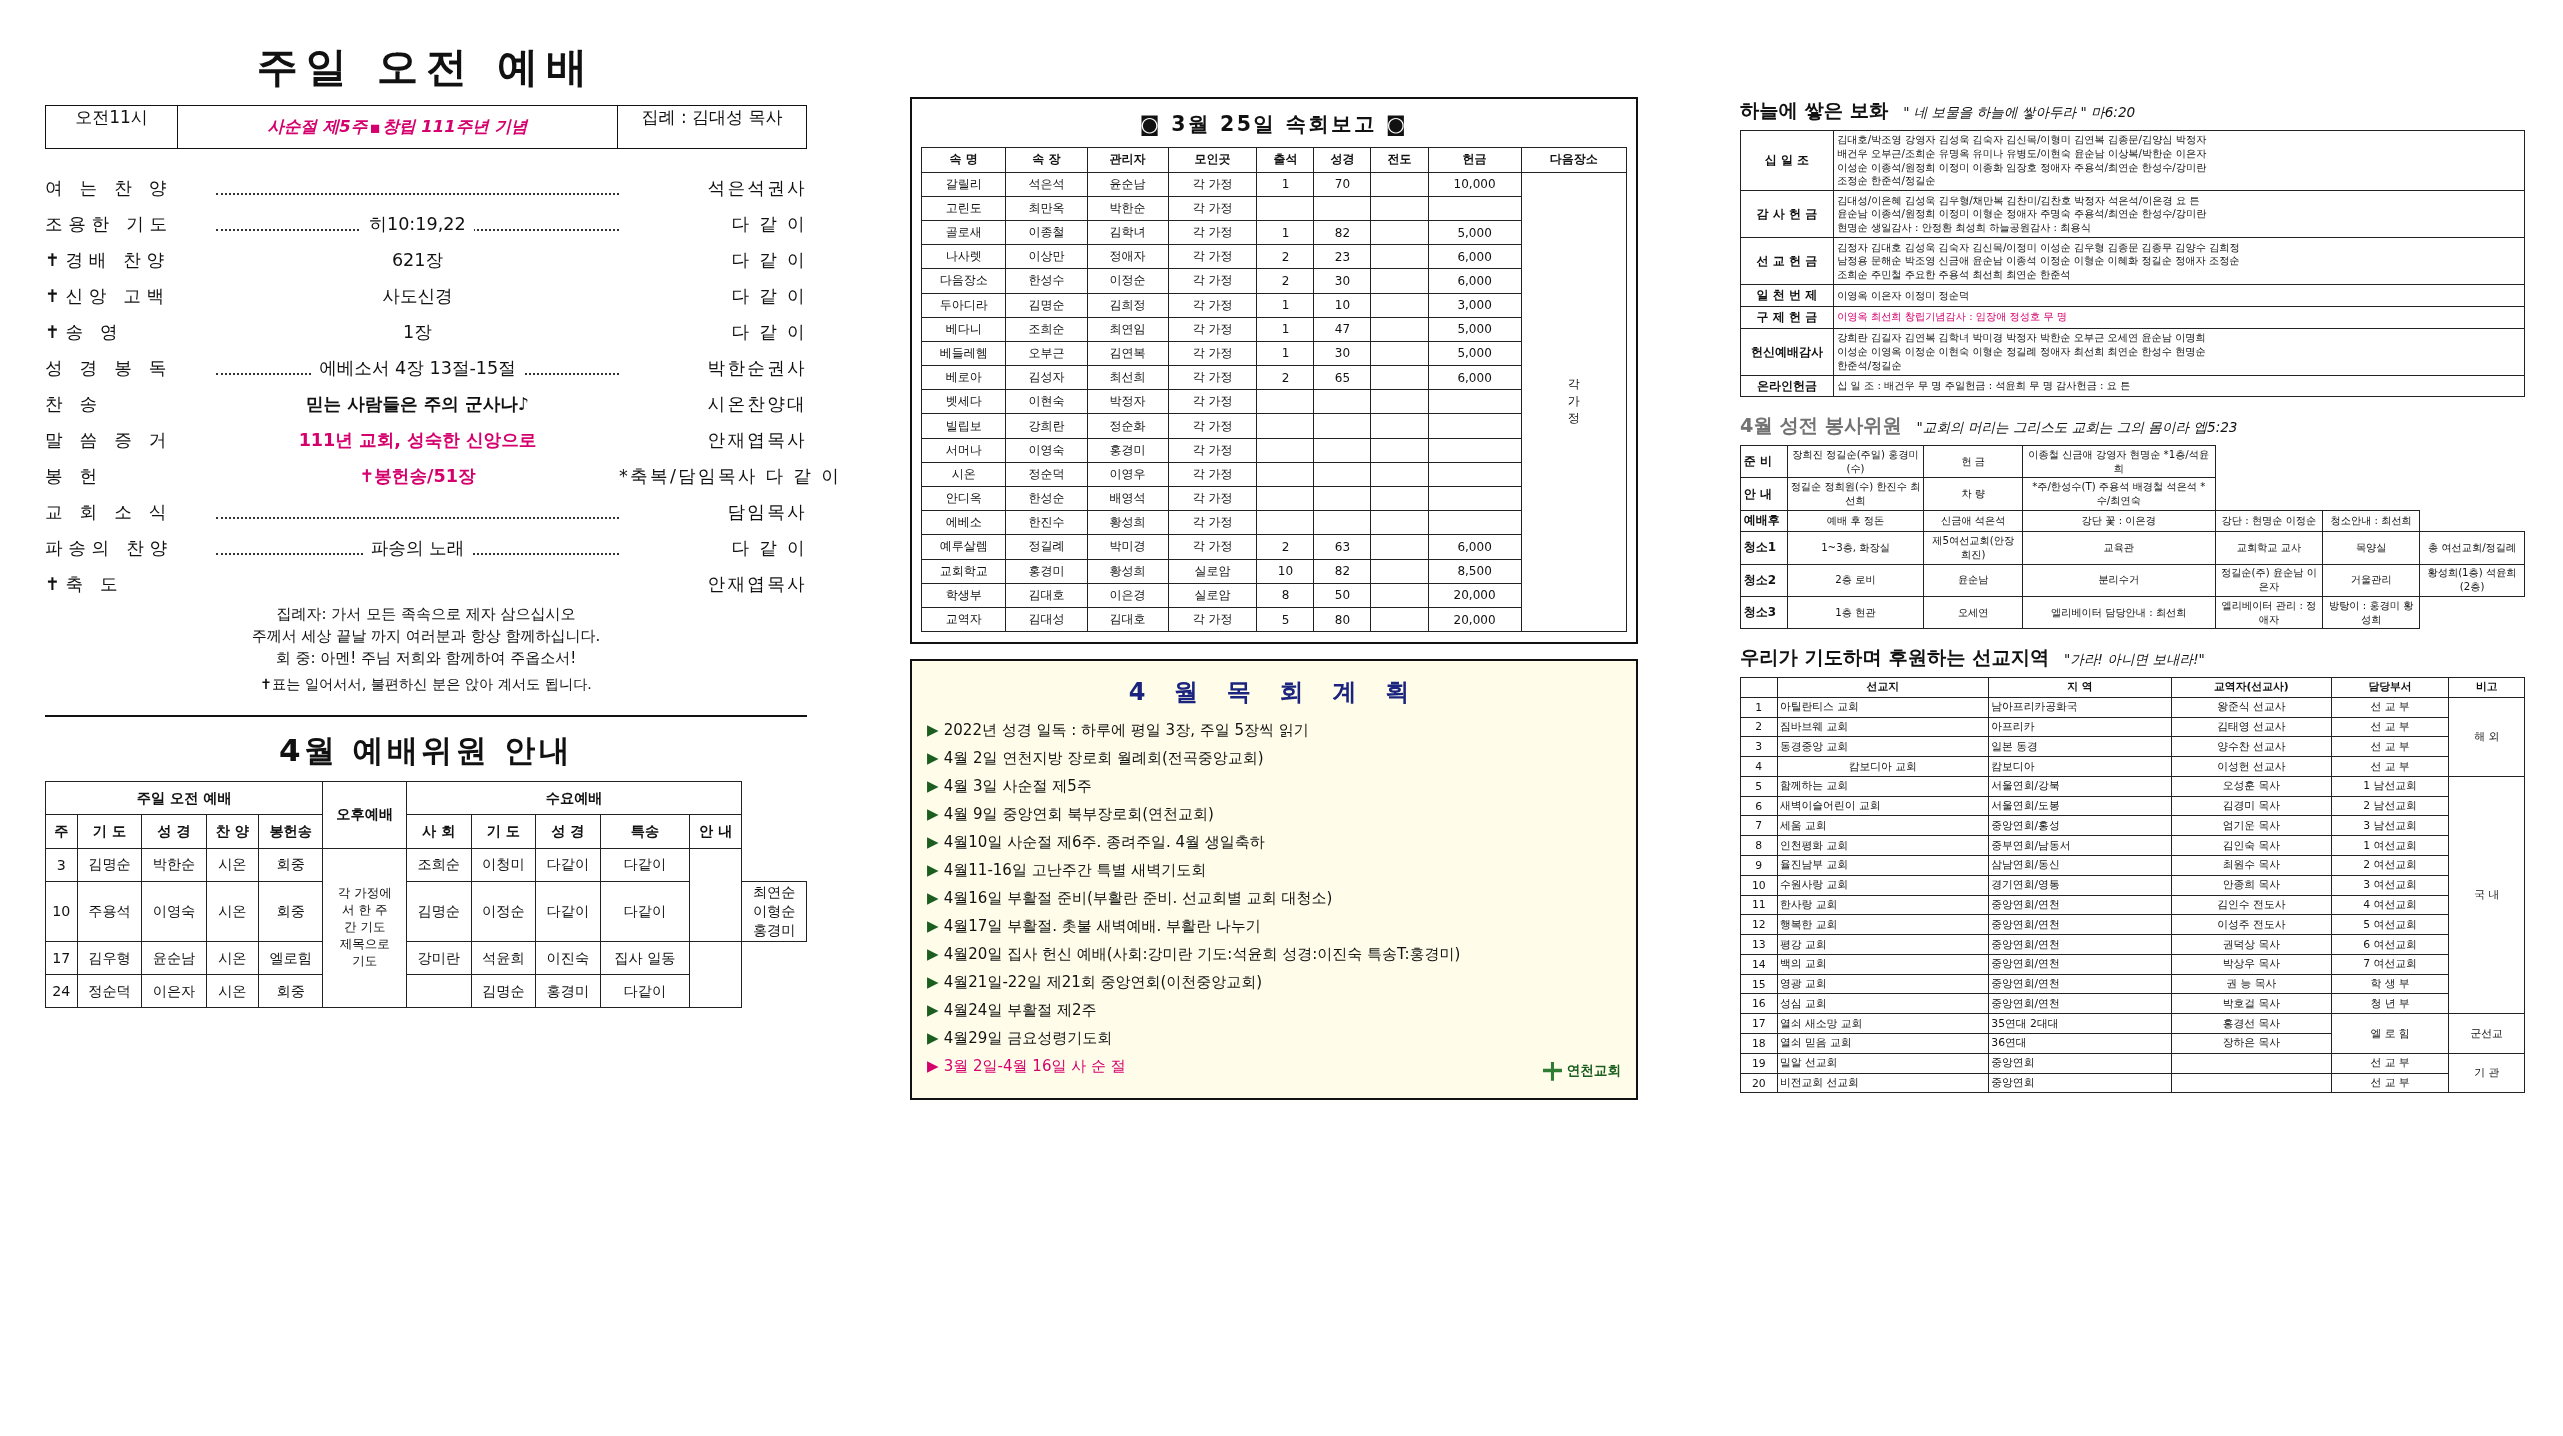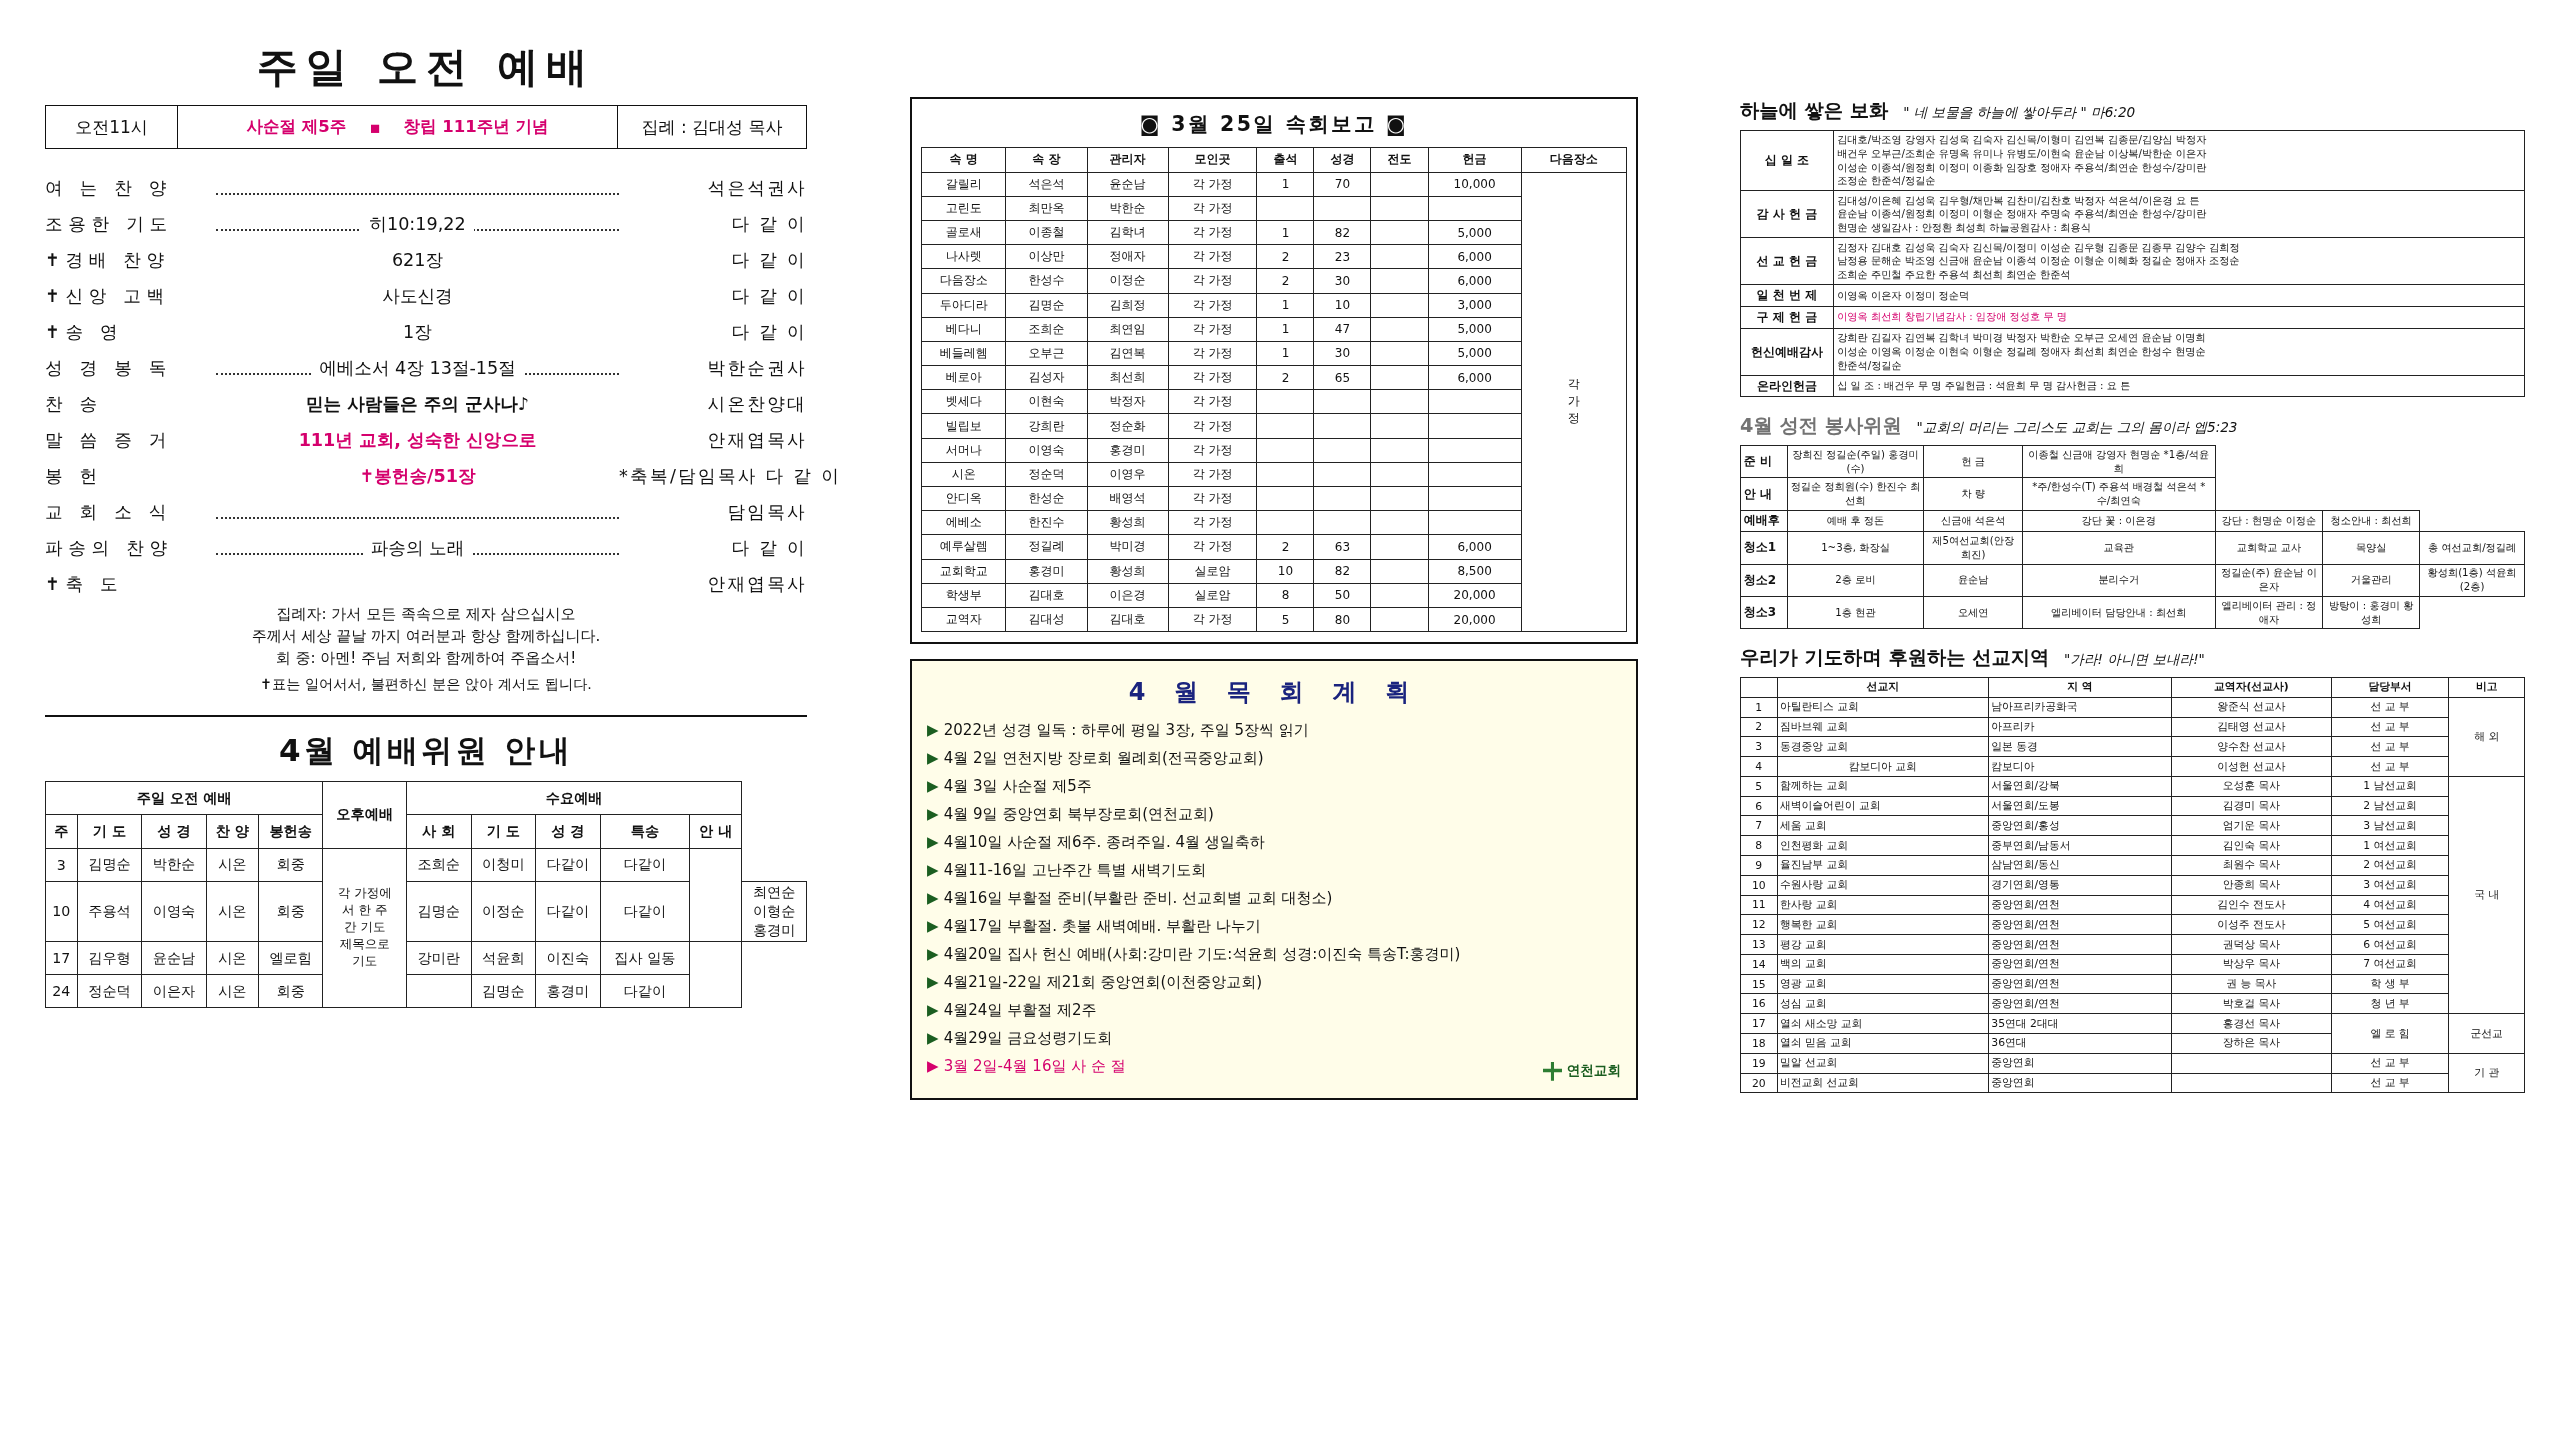--- a/index.html
+++ b/index.html
@@ -9,23 +9,23 @@
   
   .col{position:absolute;}
   table{border-collapse:collapse;}
   td,th{border:1.1px solid #222;padding:1.1px 2.3px;text-align:center;vertical-align:middle;font-size:12.5px;}
   .redtxt{color:#d5006d;}
   .bold{font-weight:bold;}
 
   
   #left{left:45px;top:40px;width:762px;}
   #worship-title{font-size:41px;font-weight:bold;letter-spacing:8px;text-align:center;margin-bottom:10.2px;font-family:"DejaVu Serif","Liberation Serif",serif;}
-  #subbar{border:1.7px solid #111;height:42px;display:flex;align-items:center;position:relative;}
+  #subbar{border:1.7px solid #111;height:42px;display:flex;align-items:flex-start;position:relative;}
   #subbar .c1{width:131px;text-align:center;font-size:17px;}
-  #subbar .c2{flex:1;text-align:center;font-size:16.5px;font-weight:bold;color:#d5006d;border-left:1.7px solid #111;border-right:1.7px solid #111;height:100%;display:flex;align-items:center;justify-content:center;gap:23px;}
+  #subbar .c2{flex:1;text-align:center;font-size:16.5px;font-weight:bold;color:#d5006d;border-left:1.7px solid #111;border-right:1.7px solid #111;height:100%;display:flex;align-items:center;justify-content:center;gap:2px;font-style:italic;}
   #subbar .c3{width:188px;text-align:center;font-size:17px;}
 
   .order{margin-top:15px;}
   .order .row{display:flex;align-items:flex-end;font-size:17.6px;height:36px;}
   .order .lab{width:171px;letter-spacing:5.7px;white-space:nowrap;}
   .order .mid{flex:1;text-align:center;position:relative;overflow:hidden;}
   .order .mid .txt{display:inline-block;padding:0 8px;background:#fff;position:relative;z-index:2;}
   .order .mid .dots{position:absolute;left:0;right:0;bottom:5.7px;border-bottom:2.3px dotted #333;z-index:1;}
   .order .who{width:188px;text-align:right;letter-spacing:2.3px;white-space:nowrap;}
 

